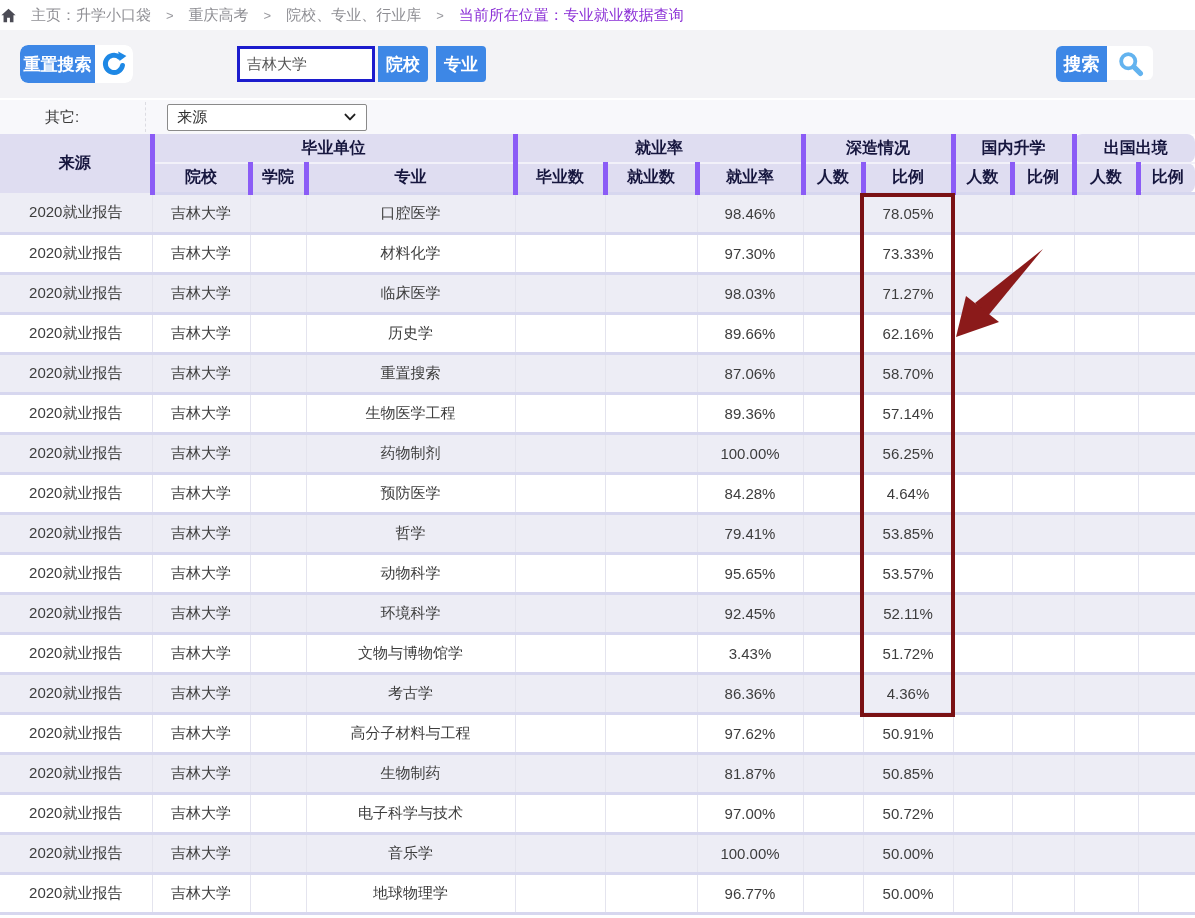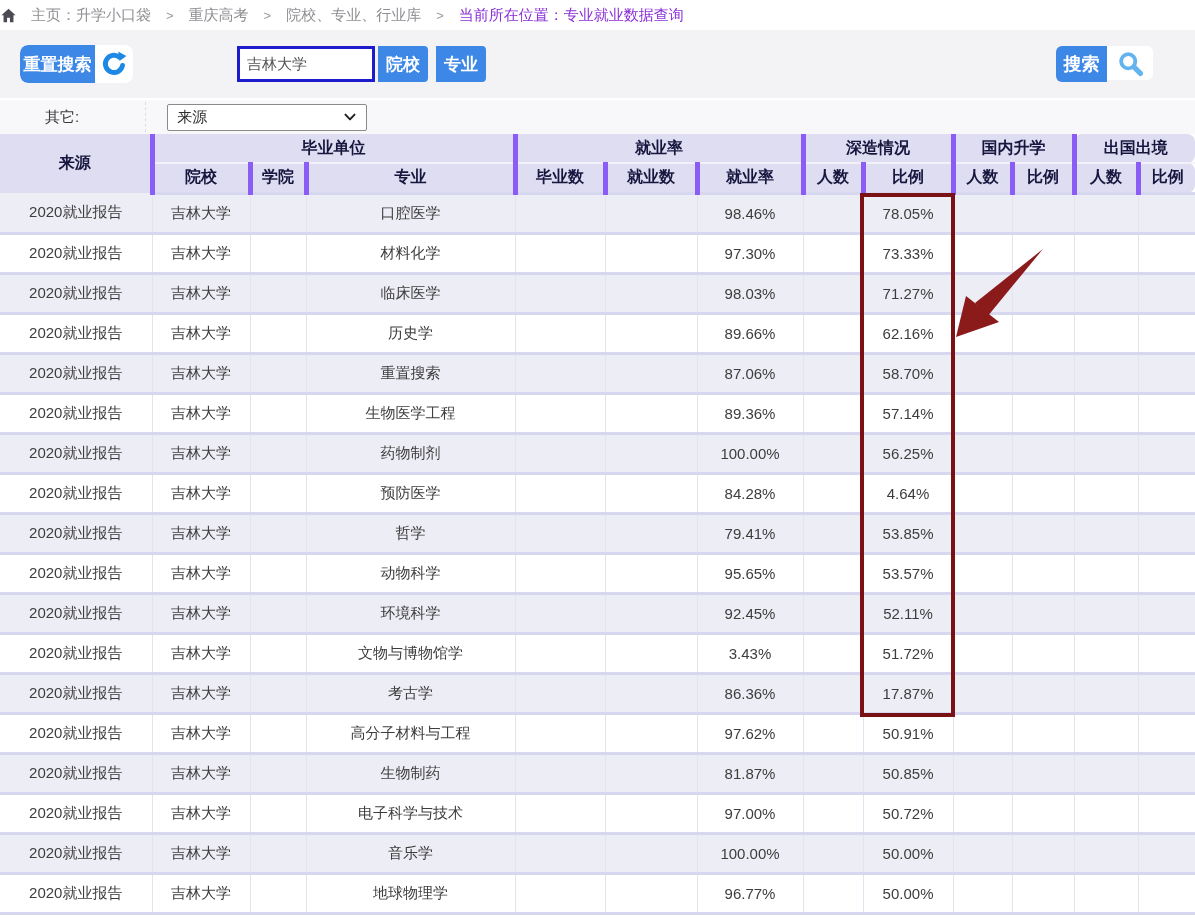--- a/index.html
+++ b/index.html
@@ -378,21 +378,21 @@
         </tr>
         <tr>
           <td>2020就业报告</td>
           <td>吉林大学</td>
           <td></td>
           <td>考古学</td>
           <td></td>
           <td></td>
           <td>86.36%</td>
           <td></td>
-          <td>17.87%</td>
+          <td>4.36%</td>
           <td></td>
           <td></td>
           <td></td>
           <td></td>
         </tr>
         <tr>
           <td>2020就业报告</td>
           <td>吉林大学</td>
           <td></td>
           <td>高分子材料与工程</td>

